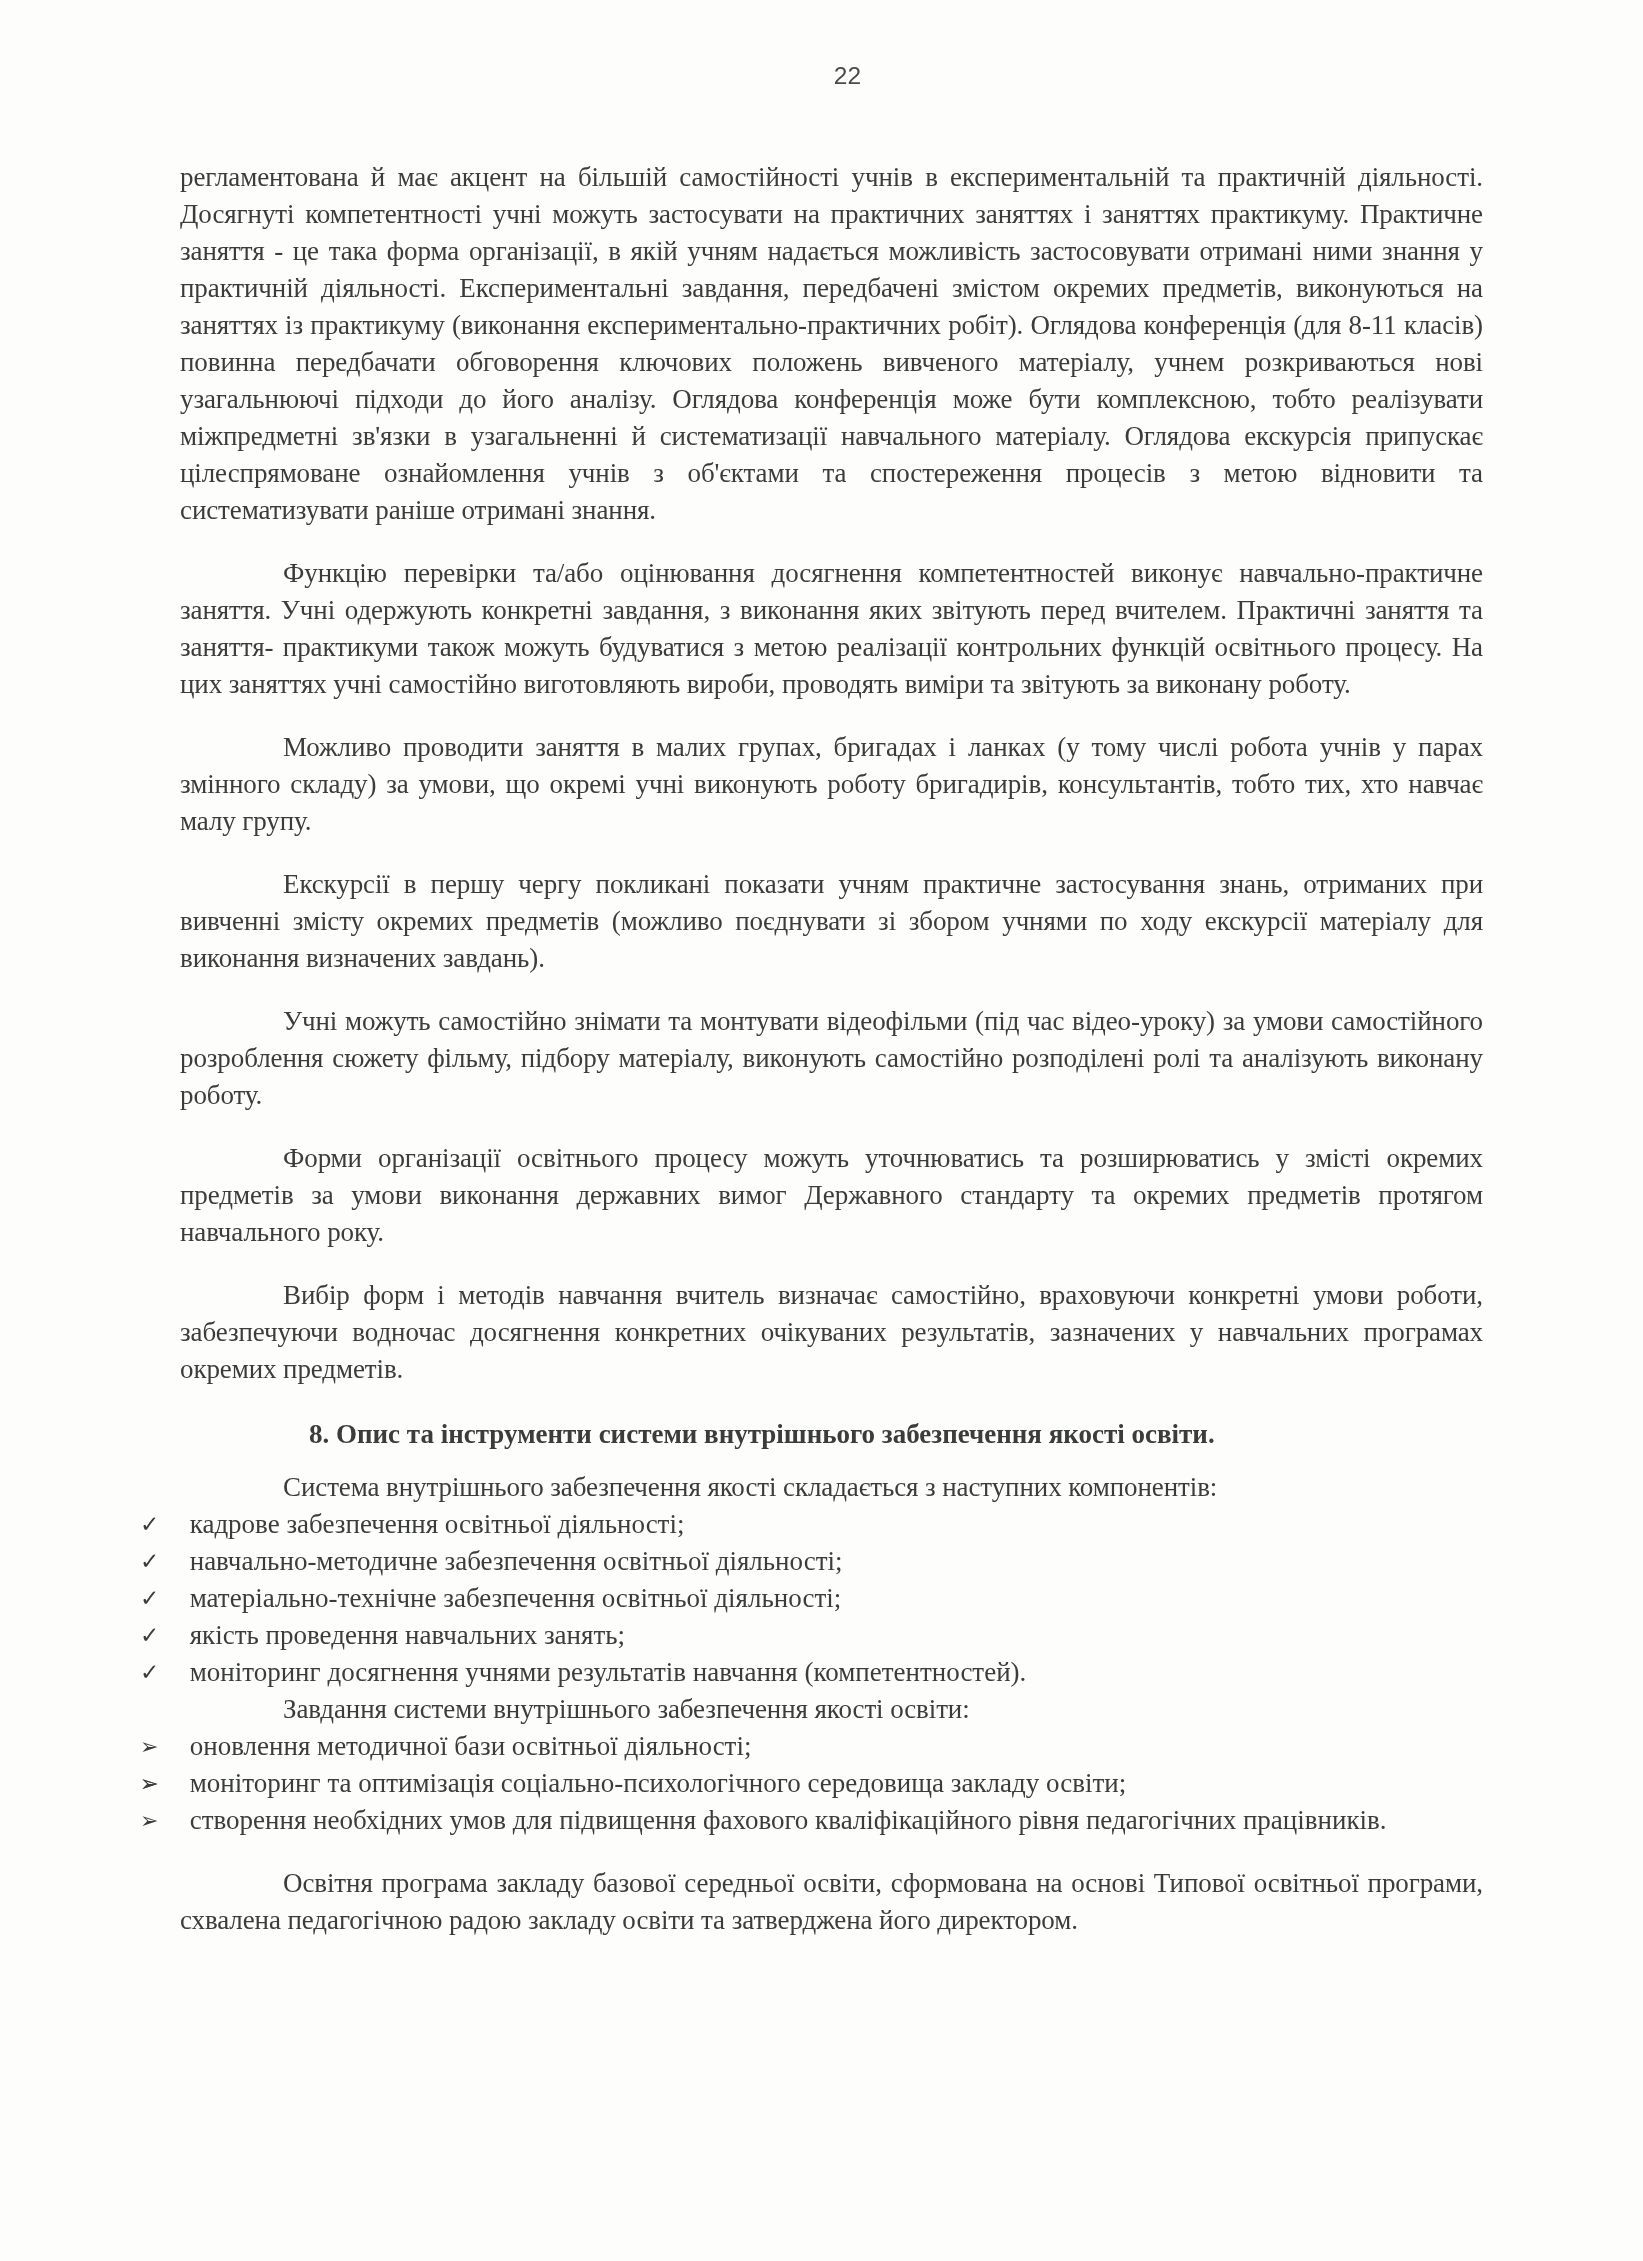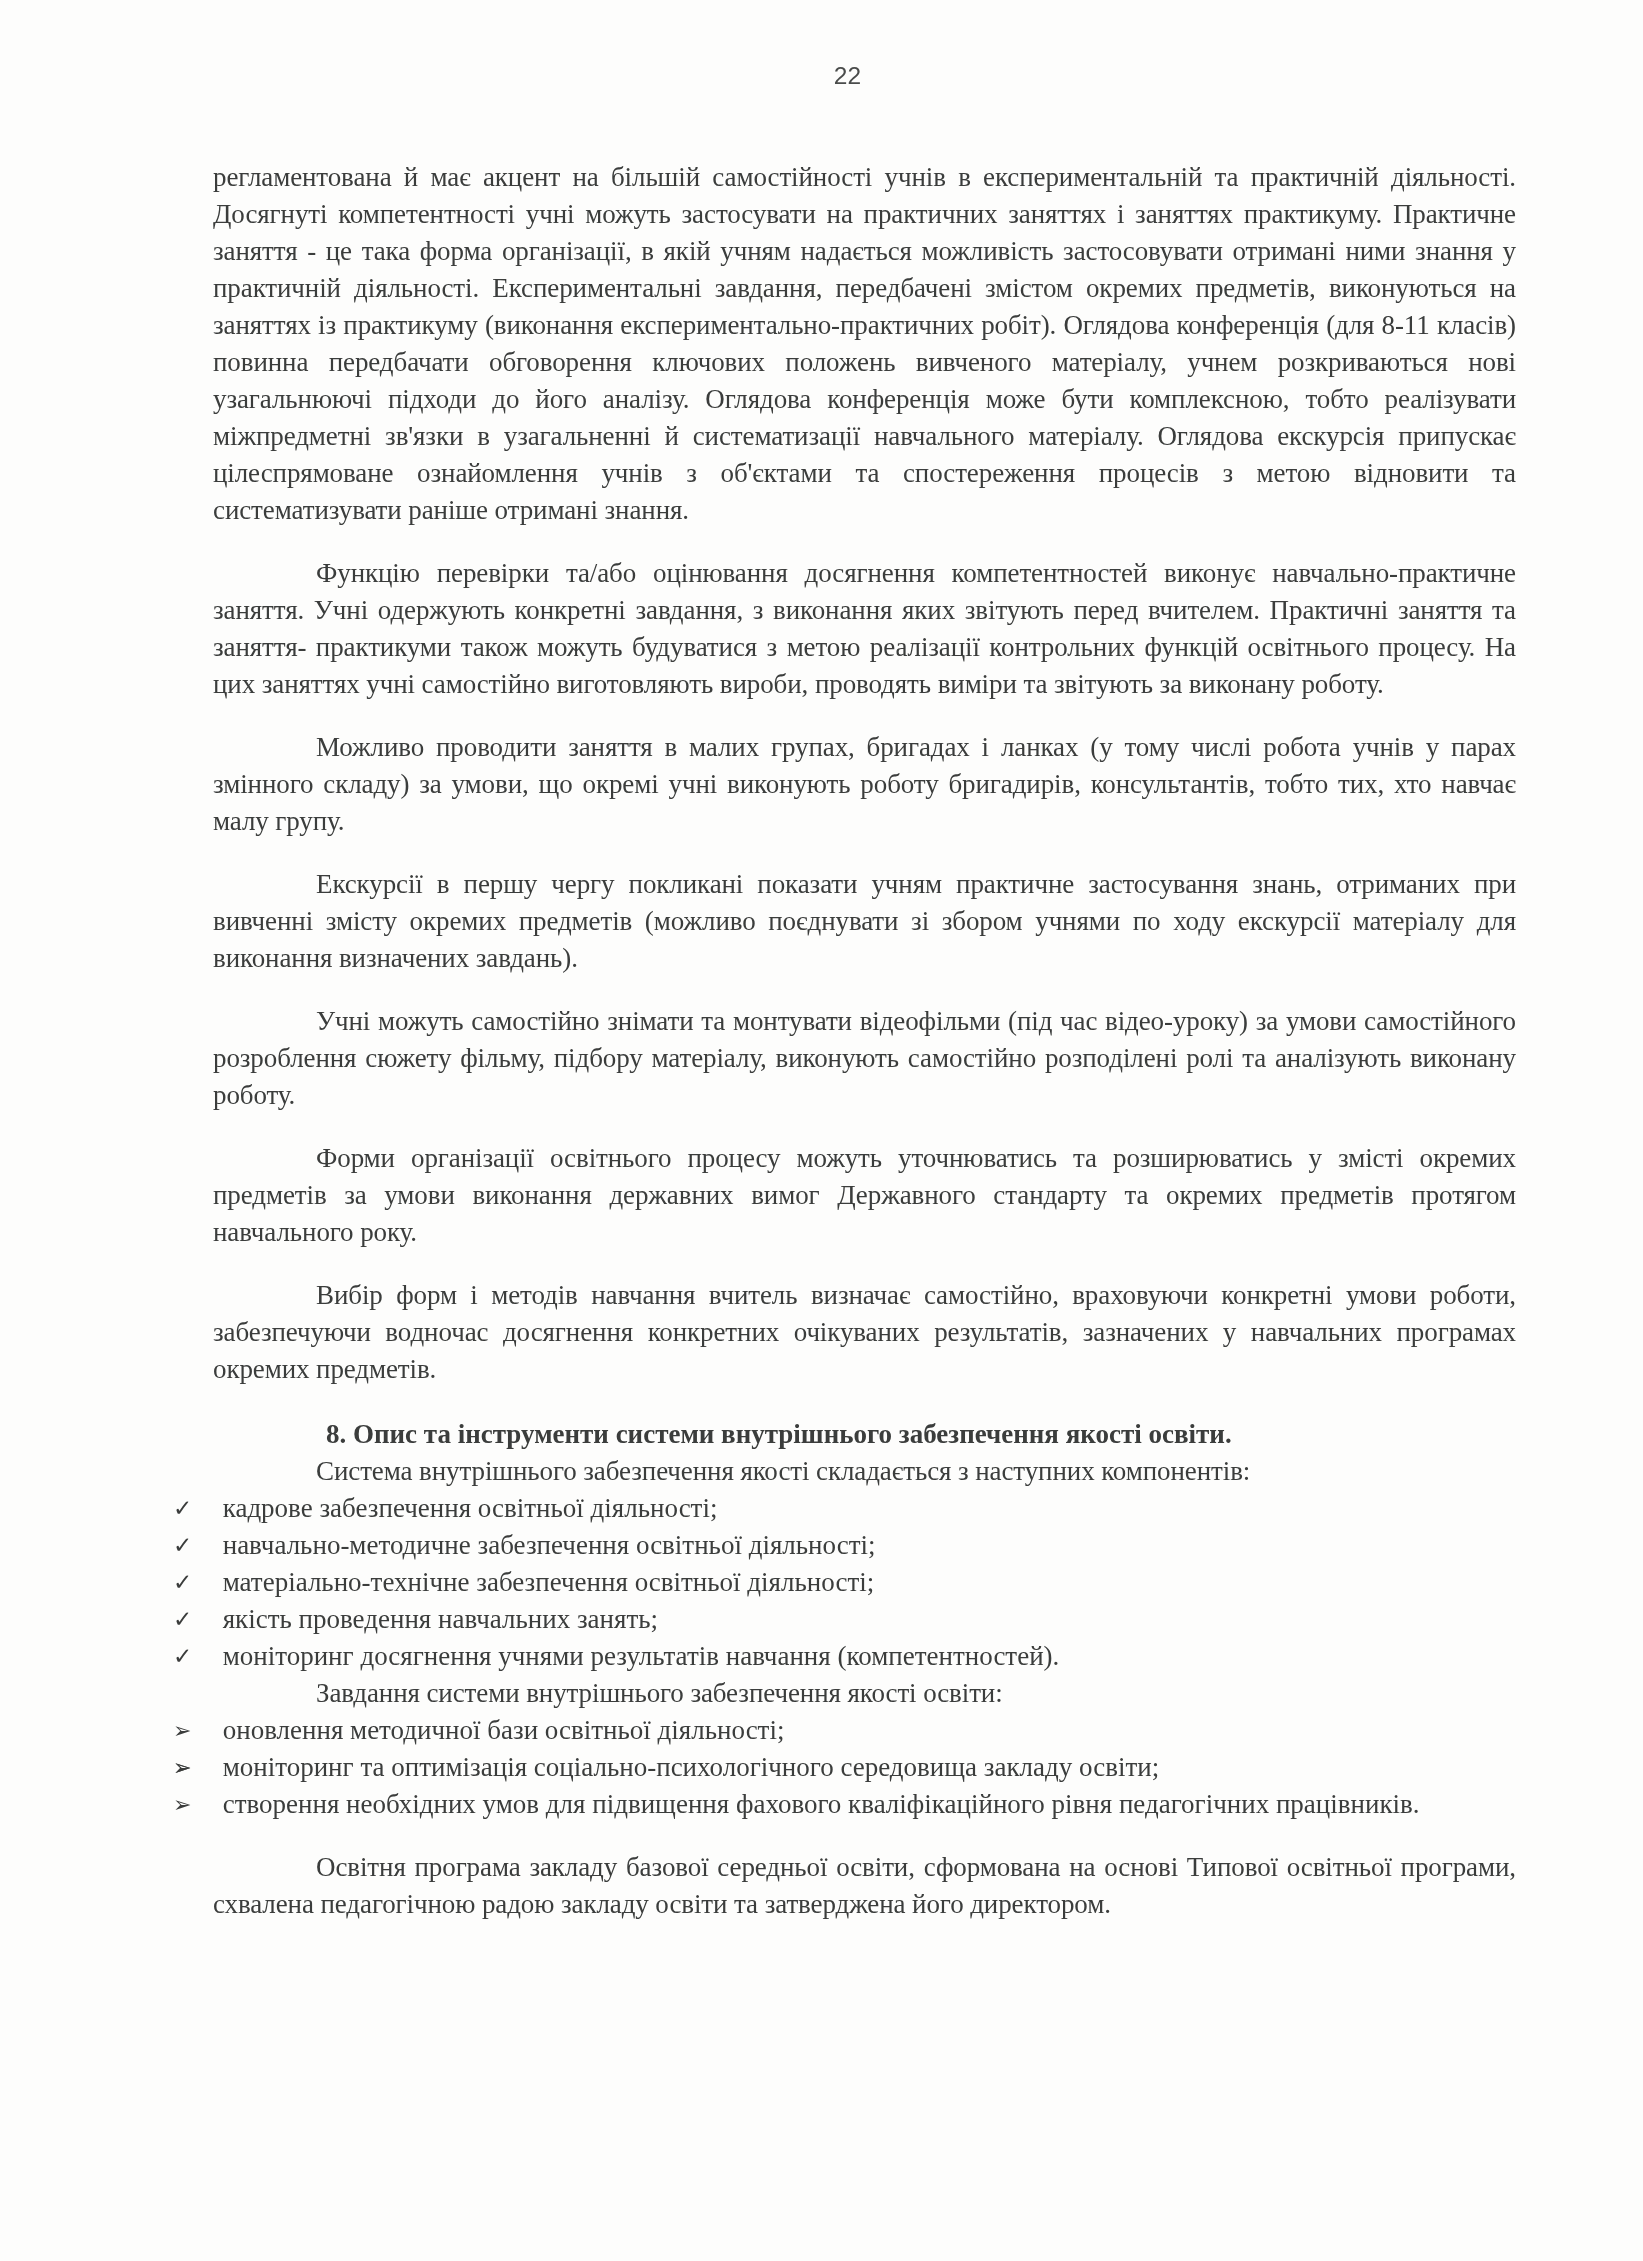--- a/index.html
+++ b/index.html
@@ -17,35 +17,35 @@
     top: 62px;
     left: 0;
     width: 1695px;
     text-align: center;
     font-family: "Liberation Sans", "DejaVu Sans", sans-serif;
     font-size: 24.5px;
     color: #4a4c4b;
   }
   .content {
     position: absolute;
-    left: 213px;
+    left: 180px;
     top: 159px;
     width: 1303px;
     font-size: 27px;
     line-height: 37px;
   }
   .content p {
     margin: 0;
     text-align: justify;
     text-align-last: left;
     letter-spacing: -0.1px;
   }
   .content p.indent { text-indent: 103px; margin-top: 26px; }
   .heading {
-    margin: 0;
+    margin: 16px;
     margin-top: 28px;
     padding-left: 113px;
     font-weight: bold;
     font-size: 27px;
     line-height: 37px;
     white-space: nowrap;
   }
   .list {
     list-style: none;
     margin: 0;

